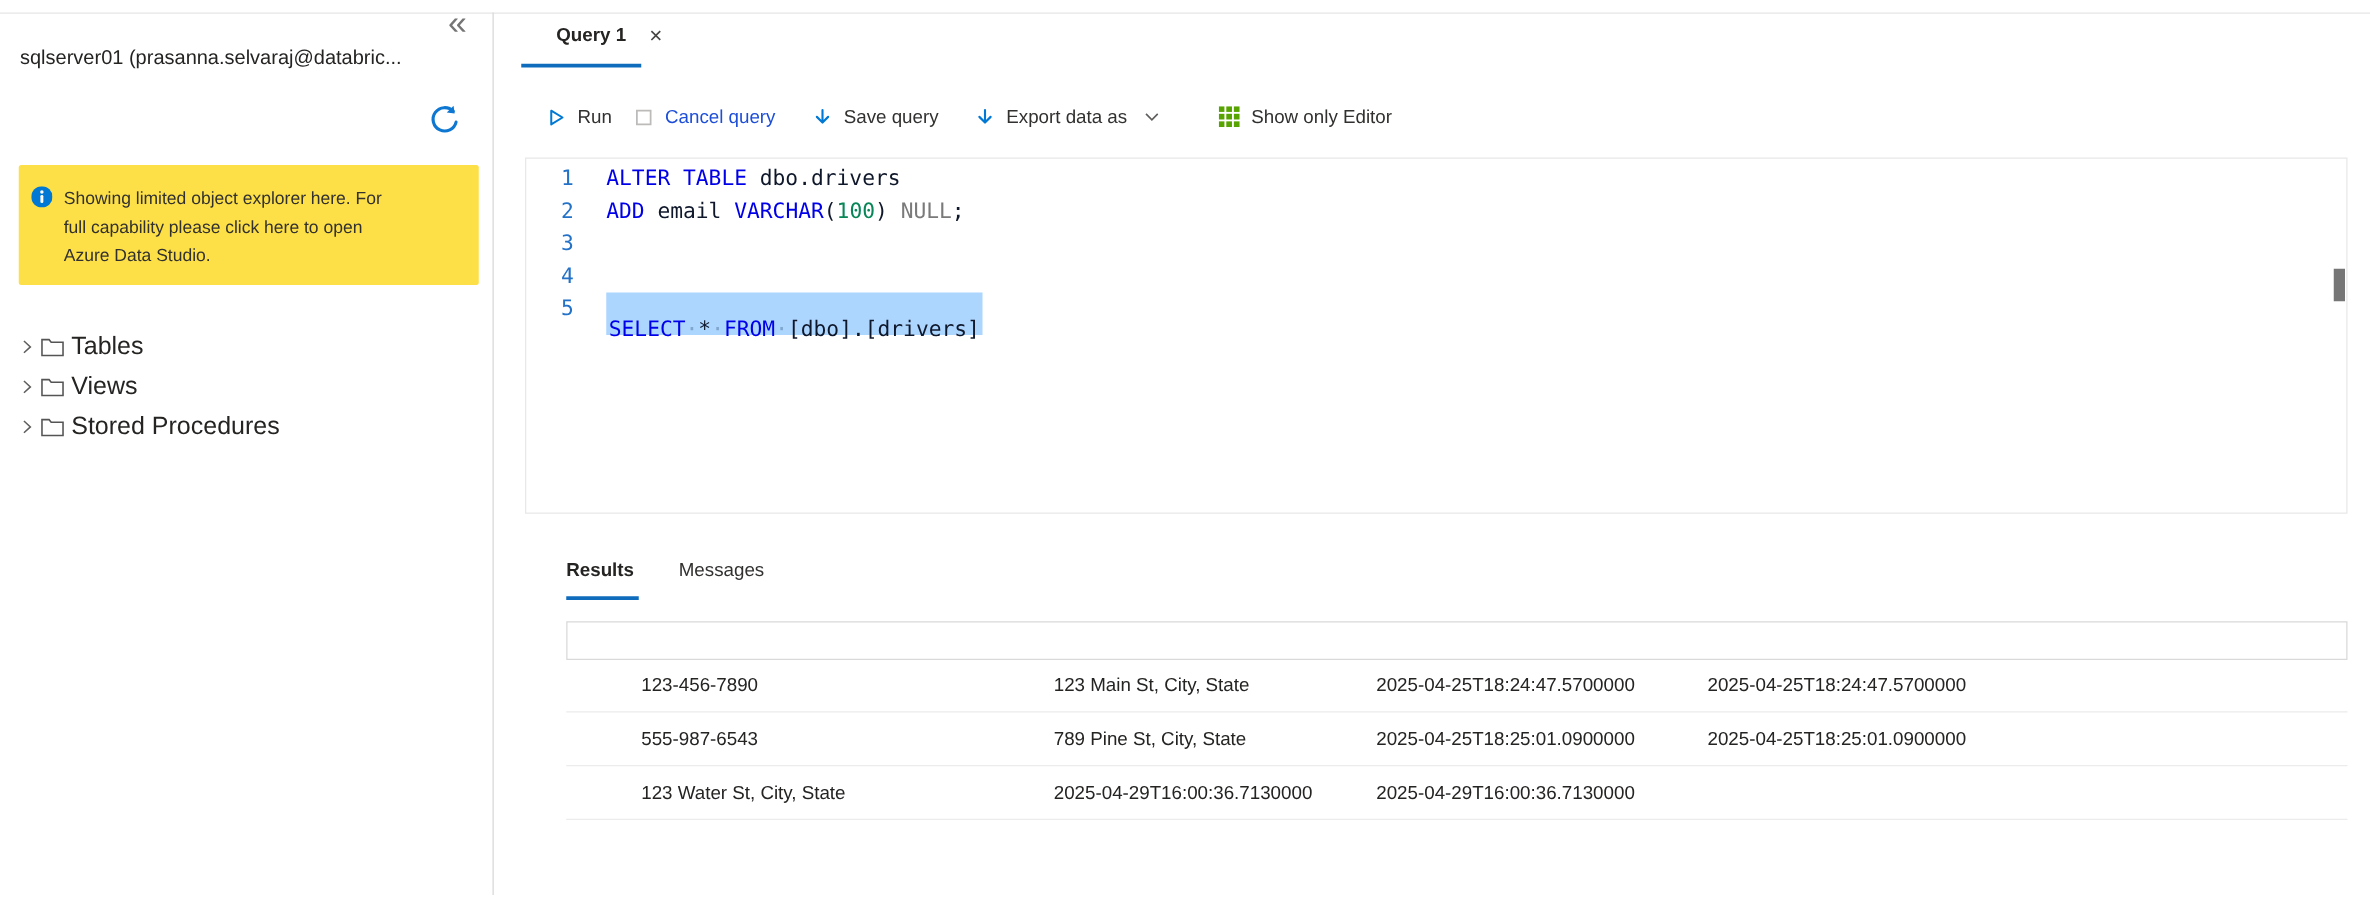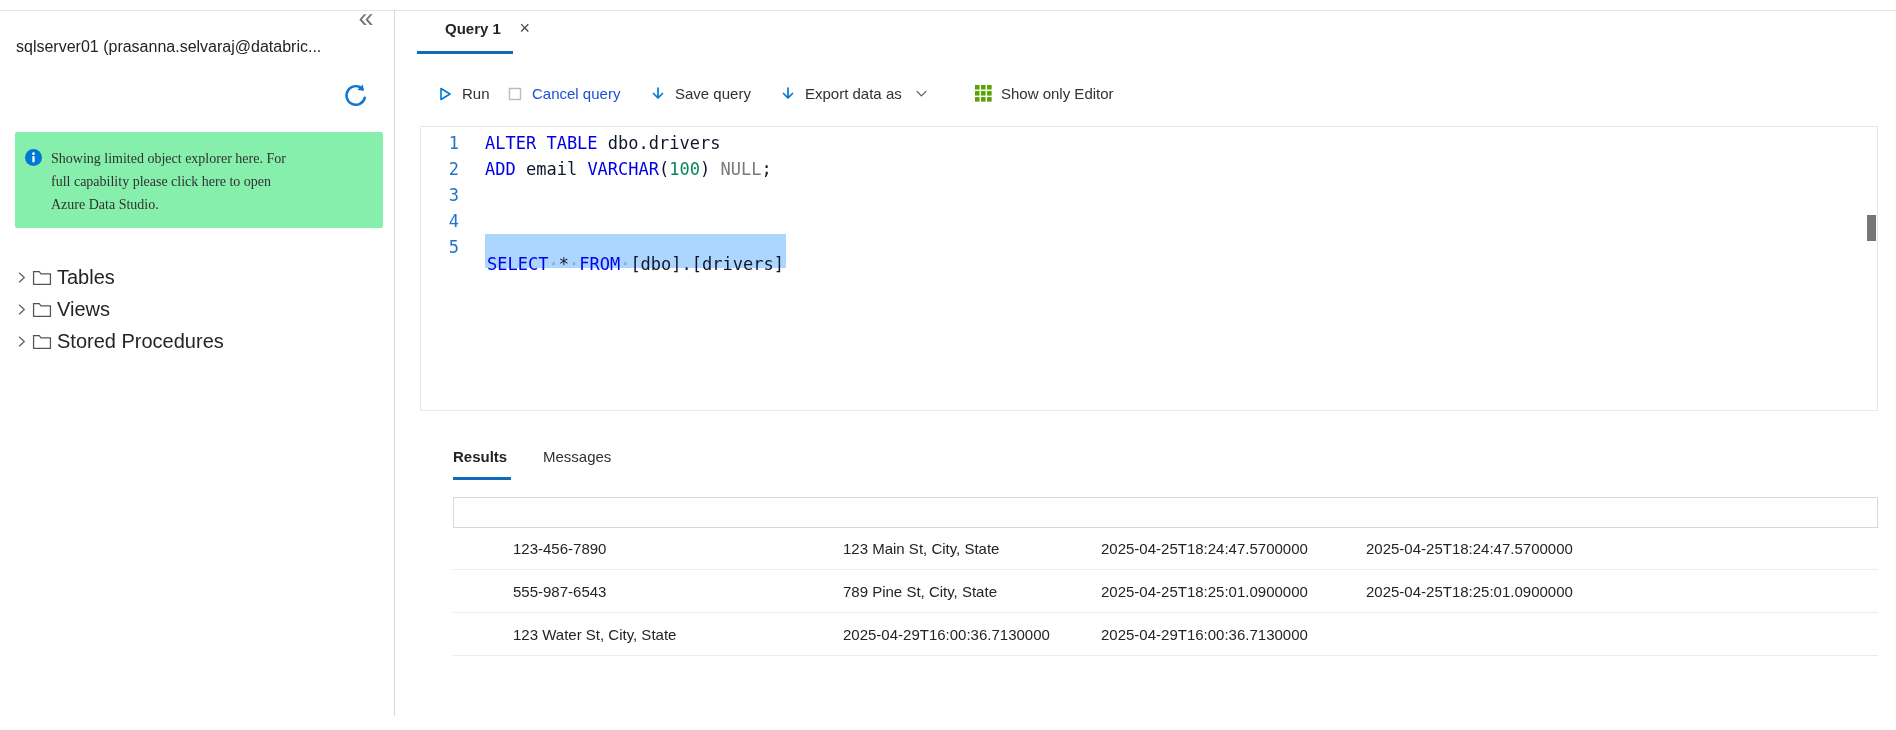--- a/index.html
+++ b/index.html
@@ -8,22 +8,22 @@
   .hline{position:absolute;height:1px;background:#E6E6E6;}
   .topline{left:0;top:10px;width:1896px;}
   .vdivider{position:absolute;left:394px;top:10px;width:1px;height:706px;background:#D8D8D8;}
 
   
   .collapse-btn{position:absolute;left:346px;top:3px;width:40px;height:30px;display:flex;
                 align-items:center;justify-content:center;font-size:27px;color:#757575;cursor:pointer;}
   .server-title{position:absolute;left:16px;top:38px;width:372px;font-size:16px;color:#252423;
                 white-space:nowrap;overflow:hidden;}
   .refresh-btn{position:absolute;left:342px;top:82px;width:28px;height:28px;cursor:pointer;}
-  .info-banner{position:absolute;left:15px;top:132px;width:368px;height:96px;background:#86efac;
-               border-radius:2px;box-sizing:border-box;padding:15px 10px 0 10px;display:flex;gap:9px;cursor:pointer;font-family:Liberation Serif, serif;}
+  .info-banner{position:absolute;left:15px;top:132px;width:368px;height:96px;background:#fde047;
+               border-radius:2px;box-sizing:border-box;padding:15px 10px 0 10px;display:flex;gap:9px;cursor:pointer;}
   .info-ic{flex:none;margin-top:2px;}
   .info-text{font-size:14px;line-height:23px;color:#323130;}
   .tree{position:absolute;left:14px;top:261px;}
   .tree-item{display:flex;align-items:center;height:32px;cursor:pointer;}
   .tree-item .chev{width:15px;height:15px;flex:none;}
   .tree-item .folder{width:20px;height:17px;flex:none;margin:0 5px 0 3px;}
   .tree-label{font-size:20px;color:#252423;}
 
   
   .tab{position:absolute;left:438px;top:13px;width:96px;height:30px;display:flex;align-items:center;

